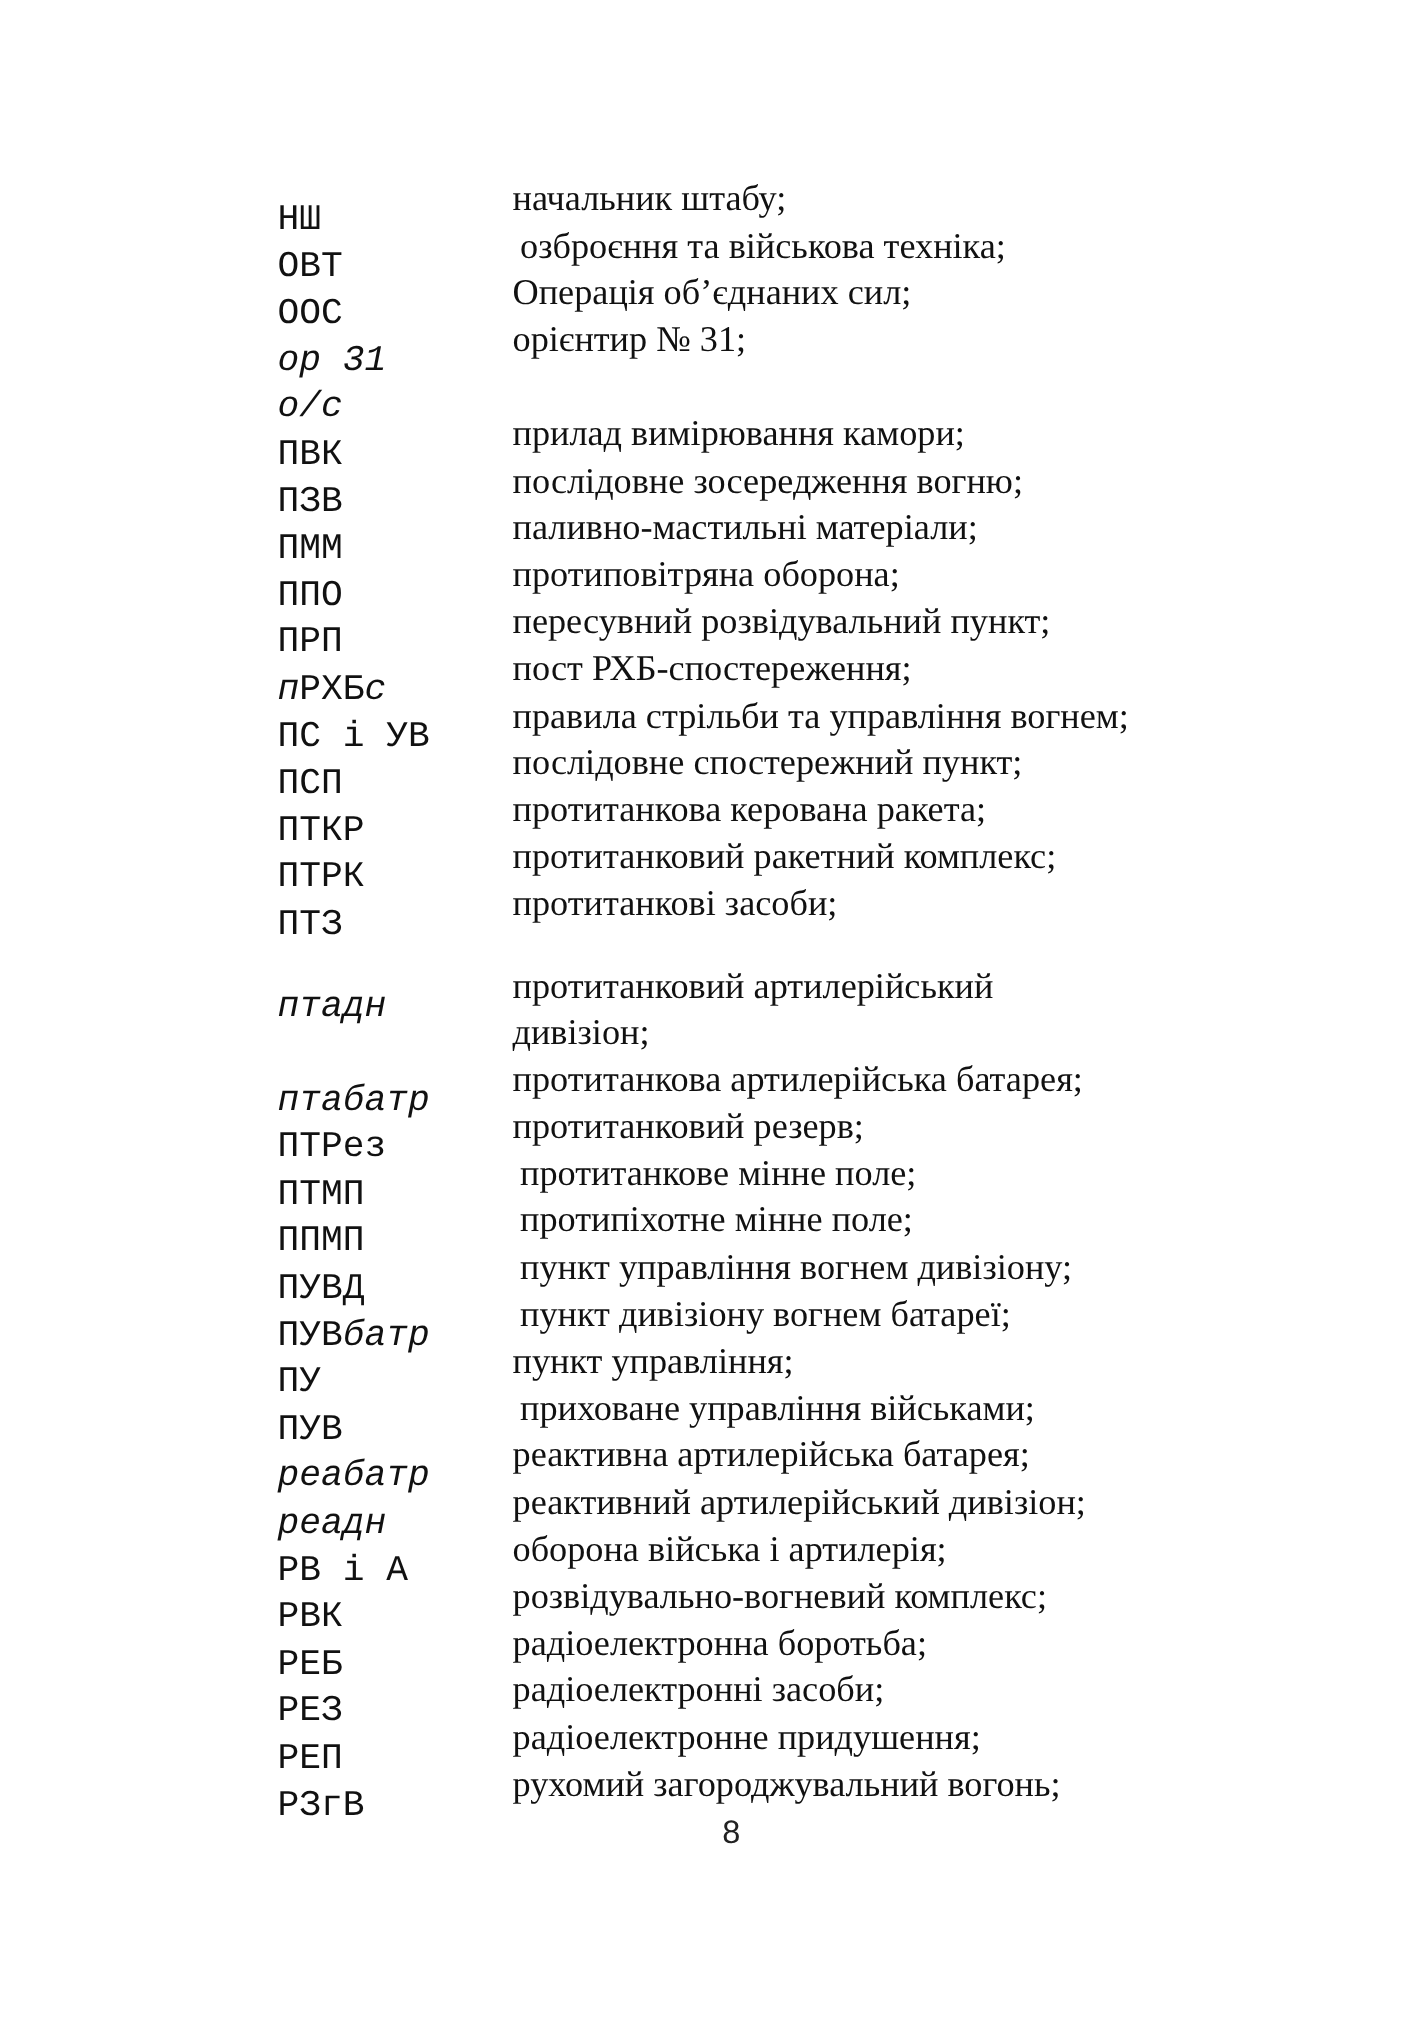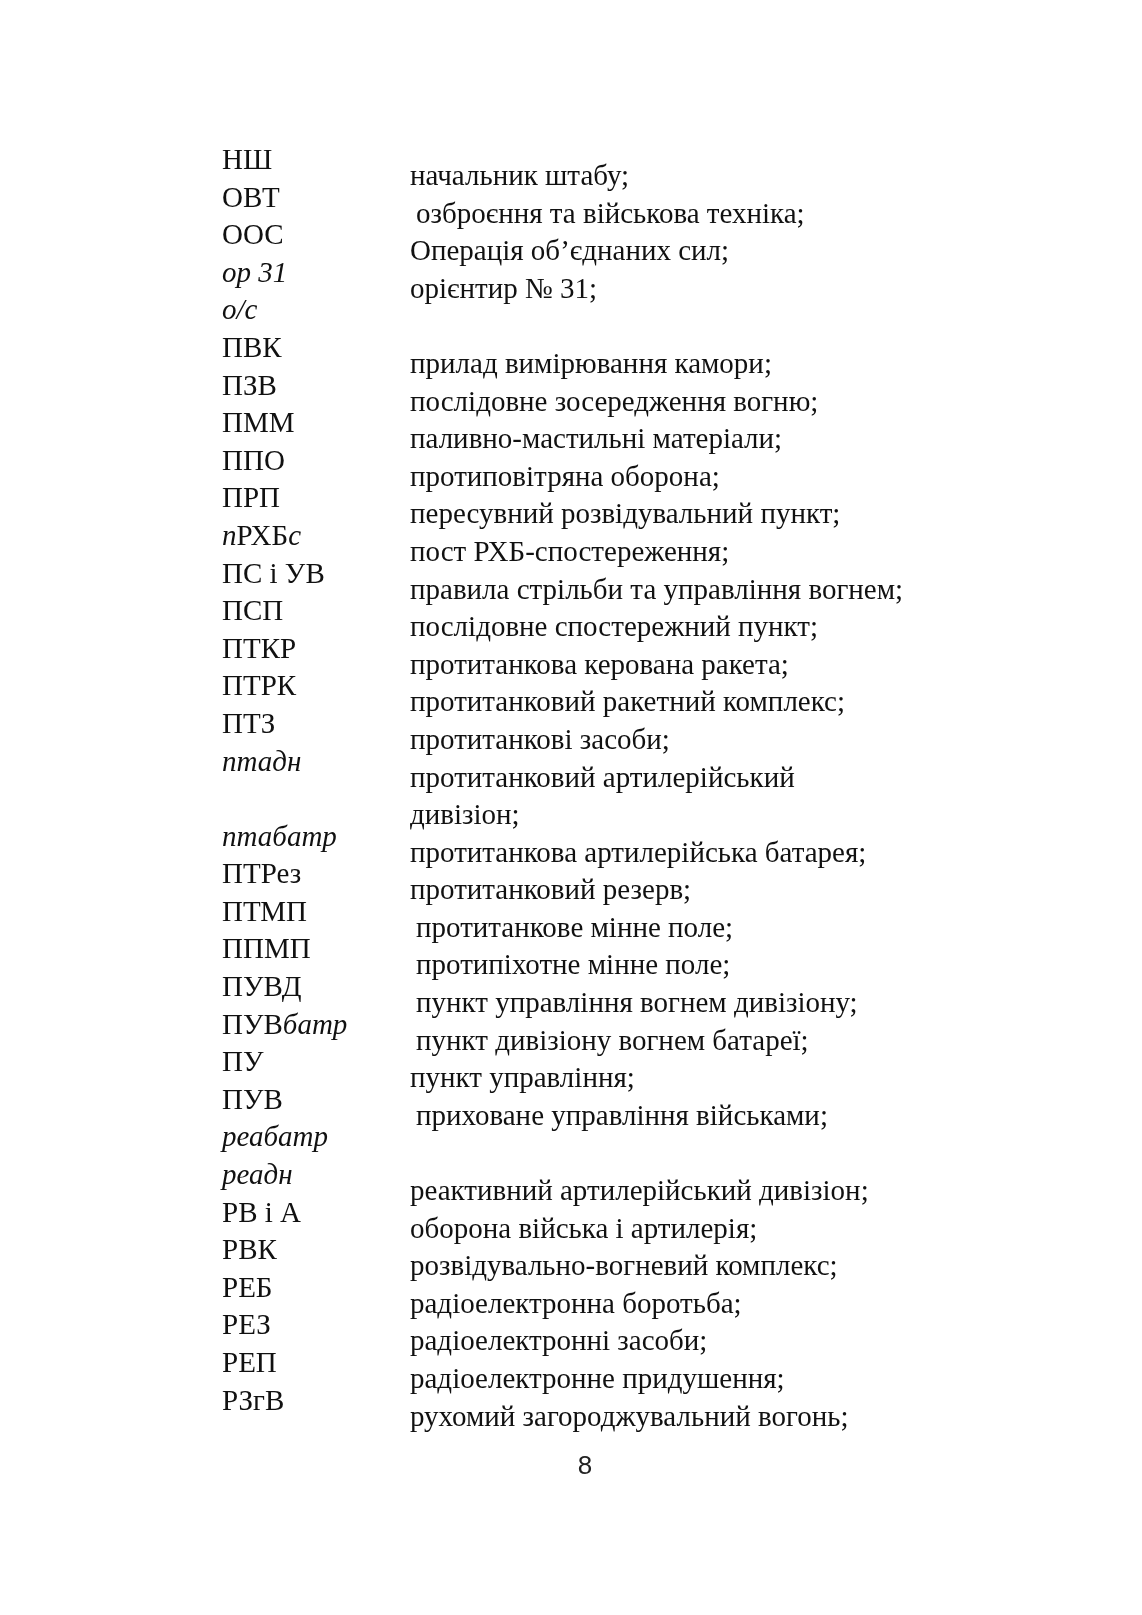--- a/index.html
+++ b/index.html
@@ -4,25 +4,25 @@
 <style>
   html, body { margin: 0; padding: 0; background: #ffffff; }
   body {
     width: 1142px; height: 1615px; position: relative; overflow: hidden;
     font-family: "Liberation Serif", "DejaVu Serif", serif;
     color: #111111;
   }
   .page { position: absolute; left: 0; top: 0; width: 1142px; height: 1615px; }
   .list { position: absolute; left: 222px; top: 141px; width: 780px; }
   .row { position: relative; height: 37.6px; font-size: 29px; line-height: 37.6px; white-space: nowrap; }
-  .row.tall { height: 75.2px; }
-  .abbr { position: absolute; left: 0; top: 0; }
+  .row.tall { height: 75.2px; margin-top: 28px; }
+  .abbr { position: absolute; left: 0; top: 16px; font-family: Liberation Mono, monospace; }
   .abbr.italic { font-style: italic; }
   .abbr .it { font-style: italic; }
-  .def { position: absolute; left: 188px; top: 16px; white-space: normal; width: 580px; line-height: 37.6px; }
+  .def { position: absolute; left: 188px; top: 0; white-space: normal; width: 580px; line-height: 37.6px; }
   .def.shift { left: 194px; }
   .page-number {
     position: absolute; left: 0; width: 1170px; top: 1450px; text-align: center;
     font-family: "Liberation Sans", "DejaVu Sans", sans-serif; font-size: 26px; color: #222;
   }
 </style>
 </head>
 <body>
 
 <div class="page">
@@ -124,20 +124,21 @@
       <div class="row">
         <span class="abbr">ПУ</span>
         <span class="def">пункт управління;</span>
       </div>
       <div class="row">
         <span class="abbr">ПУВ</span>
         <span class="def shift">приховане управління військами;</span>
       </div>
       <div class="row">
         <span class="abbr italic">реабатр</span>
+        <span class="def">реактивна артилерійська батарея;</span>
       </div>
       <div class="row">
         <span class="abbr italic">реадн</span>
         <span class="def">реактивний артилерійський дивізіон;</span>
       </div>
       <div class="row">
         <span class="abbr">РВ і А</span>
         <span class="def">оборона війська і артилерія;</span>
       </div>
       <div class="row">

